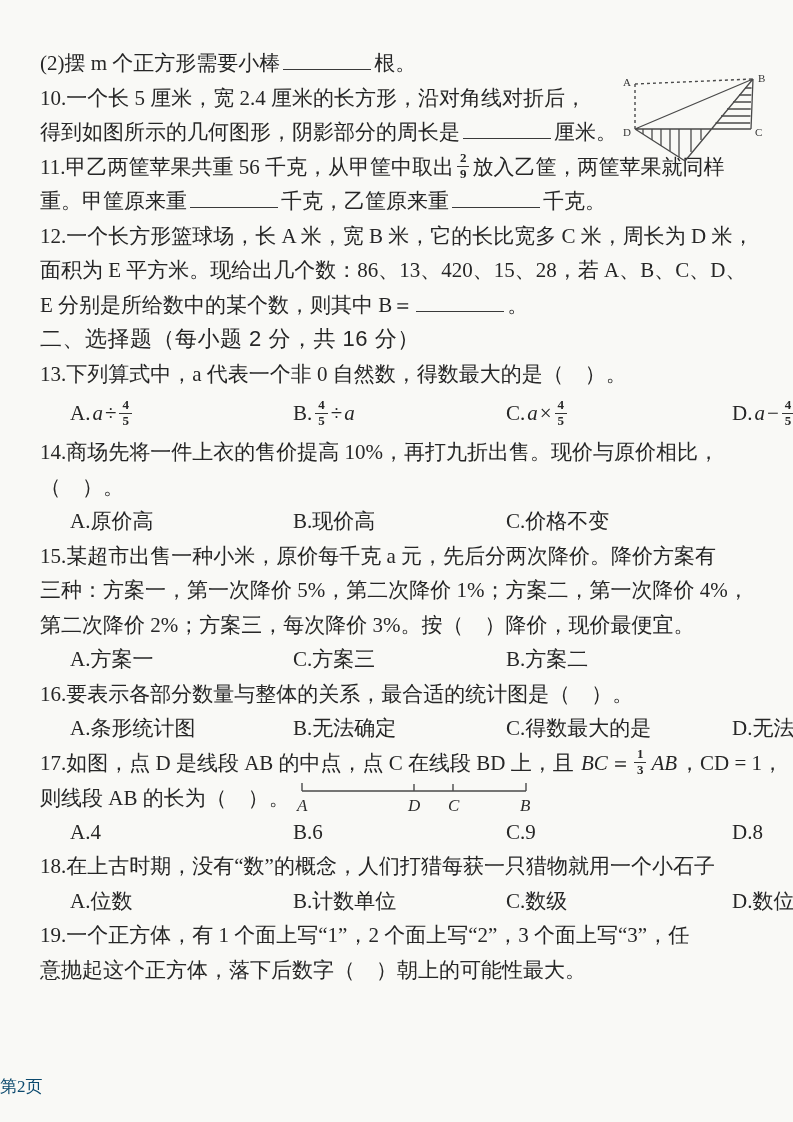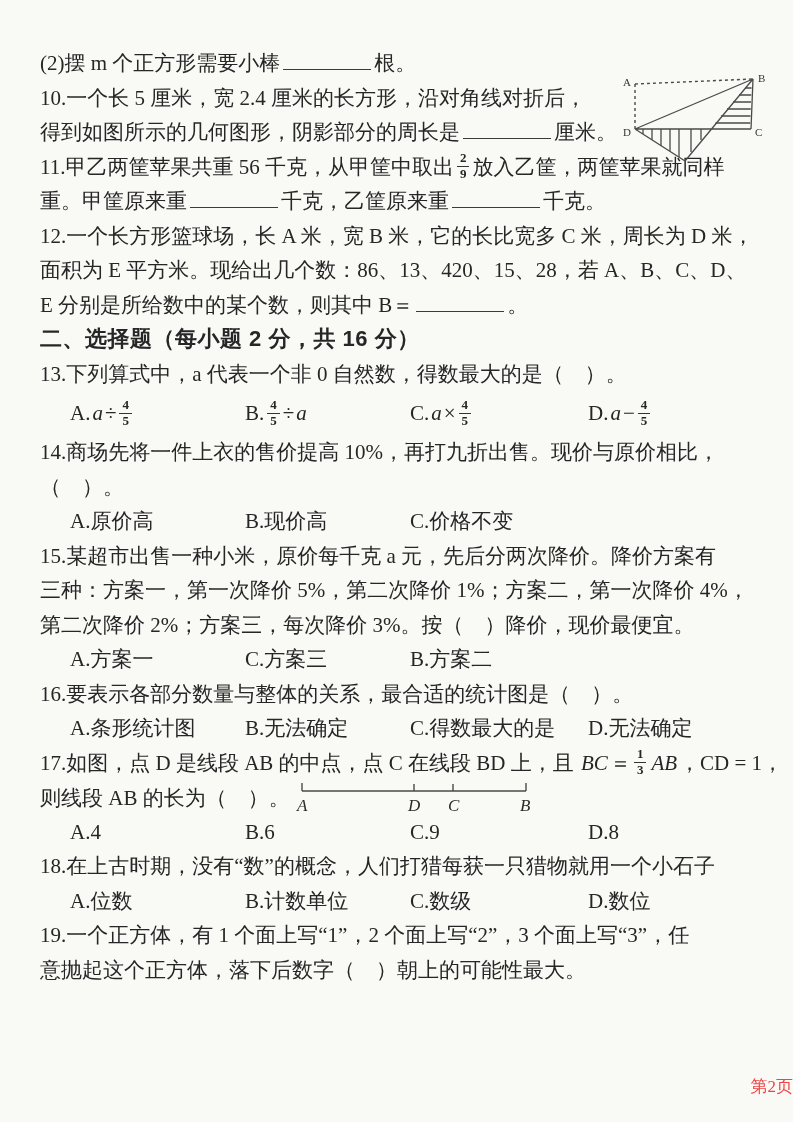--- a/index.html
+++ b/index.html
@@ -15,30 +15,31 @@
     padding:46px 26px 0 40px;
   }
   .line{
     line-height:34.5px;
     height:34.5px;
     white-space:nowrap;
     font-weight:500;
   }
   .tall{height:44px;line-height:44px;}
   .sec{
-    font-weight:700;
+    font-weight:400;
     font-size:22px;
     font-family:"Liberation Sans","DejaVu Sans",sans-serif;
     letter-spacing:.5px;
   }
   .opts{
     display:grid;
     grid-template-columns:175px 165px 178px auto;
     padding-left:30px;
     box-sizing:border-box;
+    gap:48px;
   }
   .opt{white-space:nowrap;}
   .blank{
     display:inline-block;
     width:88px;
     height:1em;
     border-bottom:1.6px solid #3a3a3a;
     margin:0 3px;
   }
   .mvar{
@@ -65,23 +66,23 @@
   .fig10 path{stroke:#4a4a4a;fill:none;}
   .fig10 .dash{stroke-dasharray:3 3;stroke-width:1.4;}
   .fig10 .sol{stroke-width:1.3;}
   .fig10 text{font-size:11px;fill:#333;font-family:"Liberation Serif",serif;}
   .segfig{vertical-align:-11px;margin-left:6px;}
   .segfig path{stroke:#4a4a4a;stroke-width:1.4;fill:none;}
   .segfig text{font-size:17px;font-style:italic;fill:#2b2b2b;font-family:"Liberation Serif",serif;}
   .footer{
     position:absolute;
     left:0;right:0;bottom:24px;
-    text-align:right;
+    text-align:left;
     font-size:17px;
-    color:#ef4444;
+    color:#0c4a6e;
   }
 </style>
 </head>
 <body>
 
 <div class="doc">
 
   <svg class="fig10" width="156" height="108" viewBox="0 0 156 108">
     <path class="dash" d="M14,16 L132,11 M14,16 L14,61"></path>
     <path class="sol" d="M14,61 L132,11 M14,61 L130,61 M132,11 L130,61 M14,61 L64,93 M132,11 L64,93"></path>

